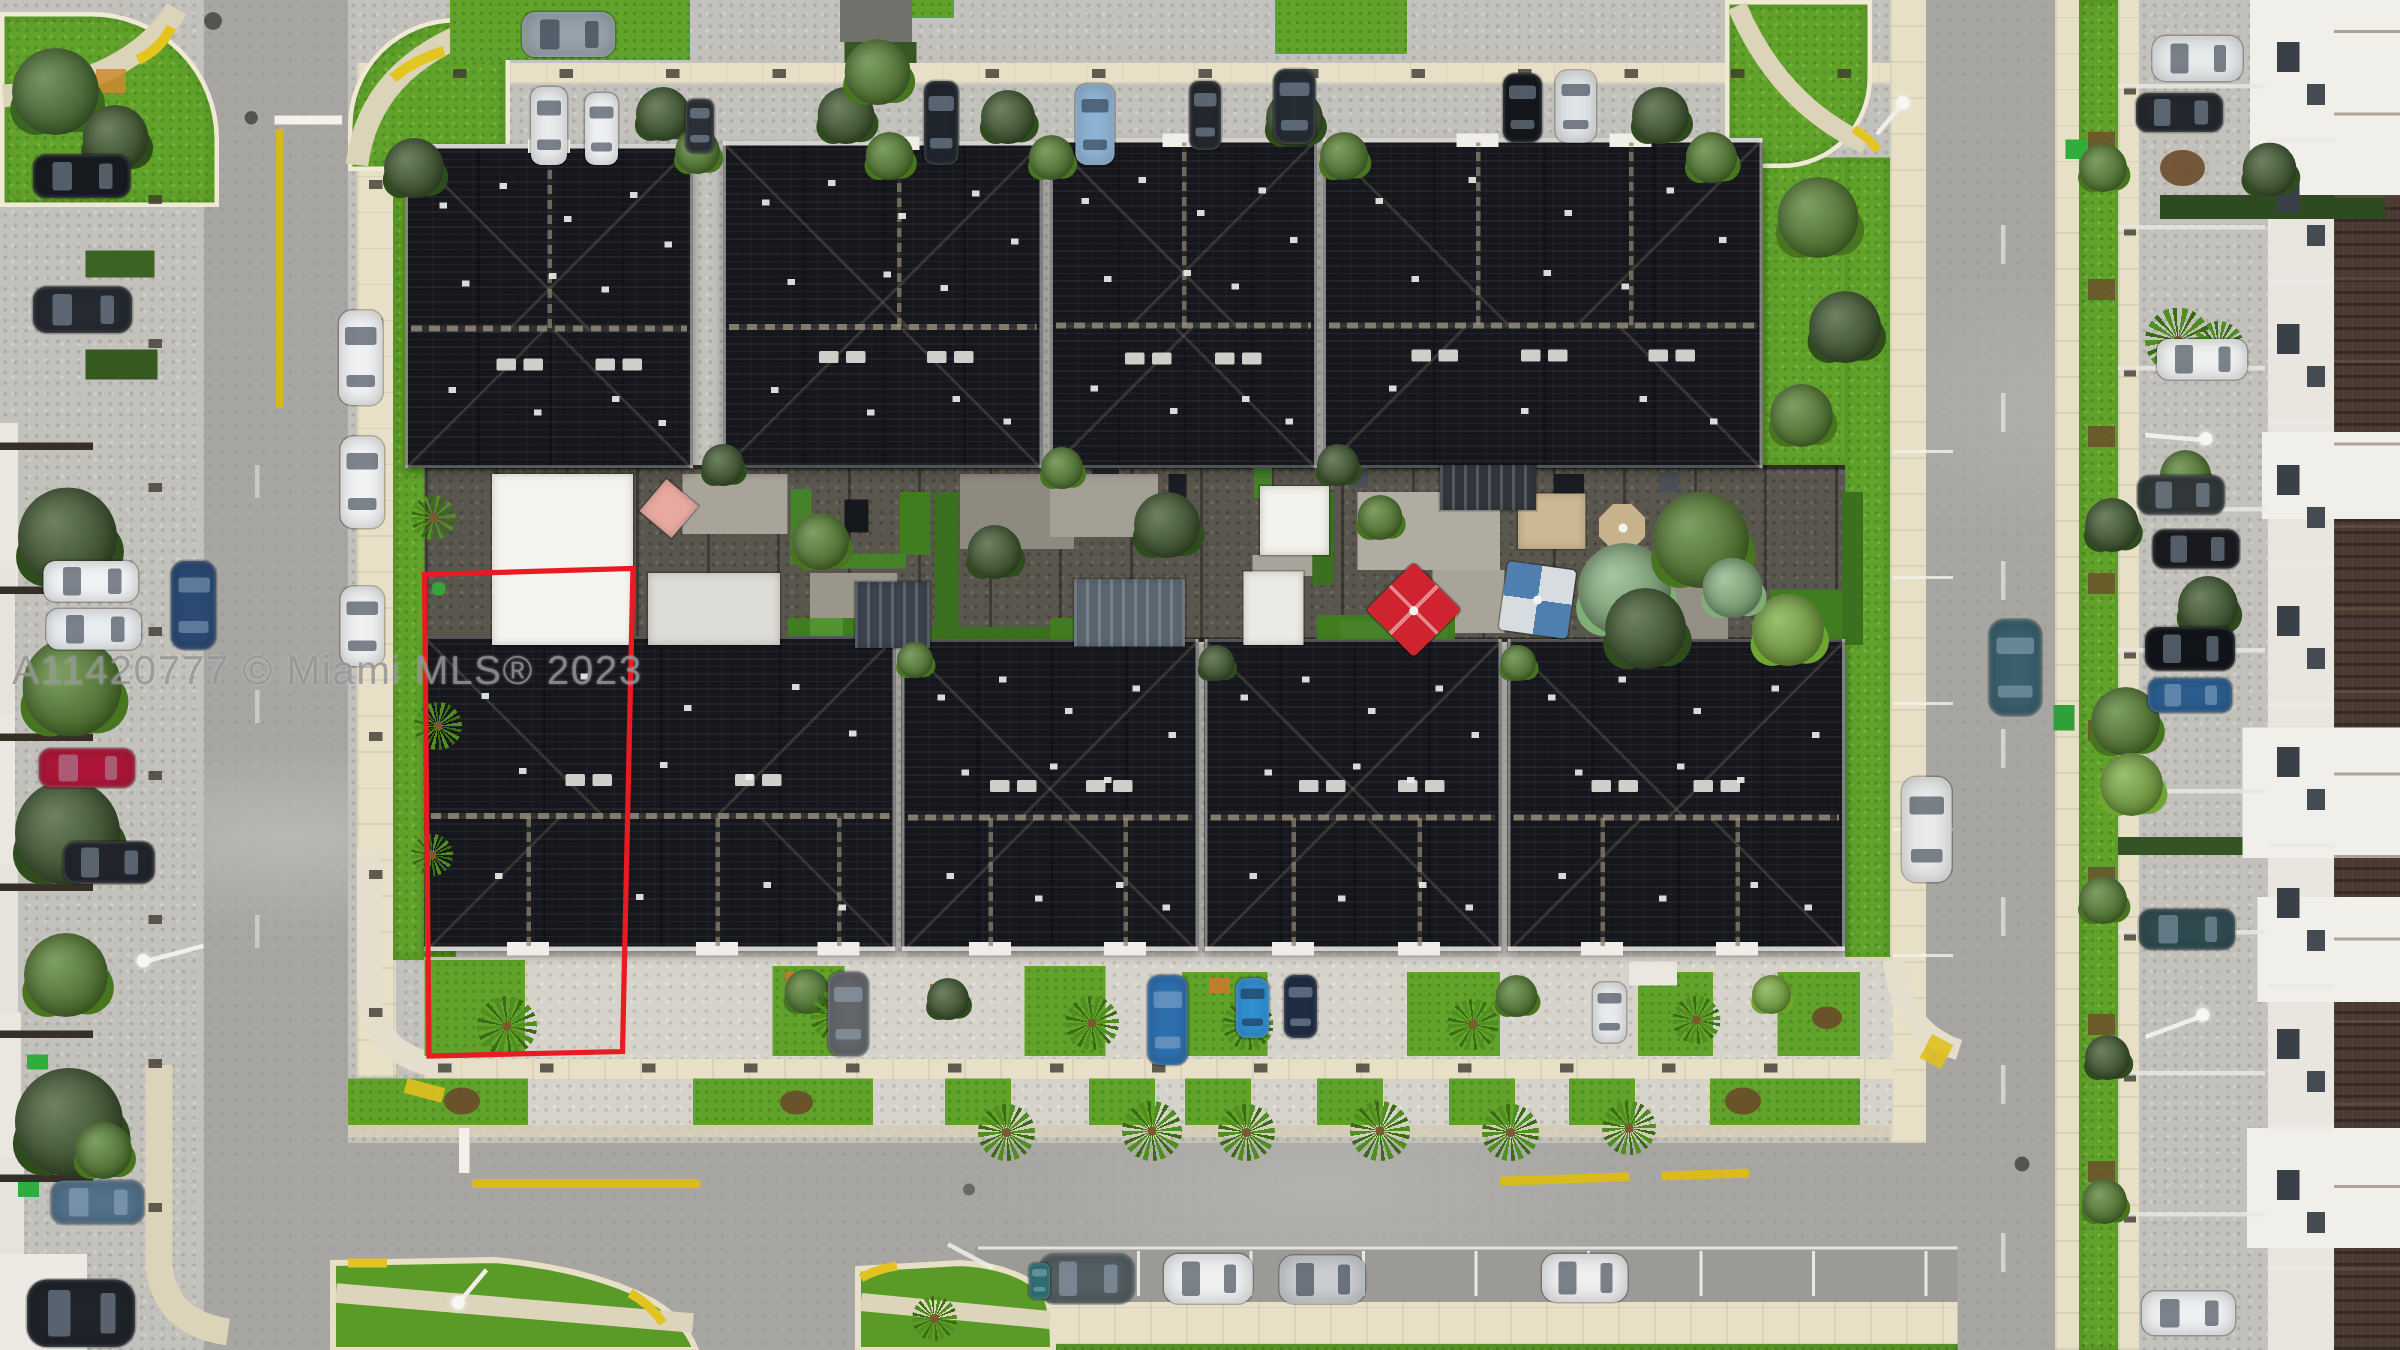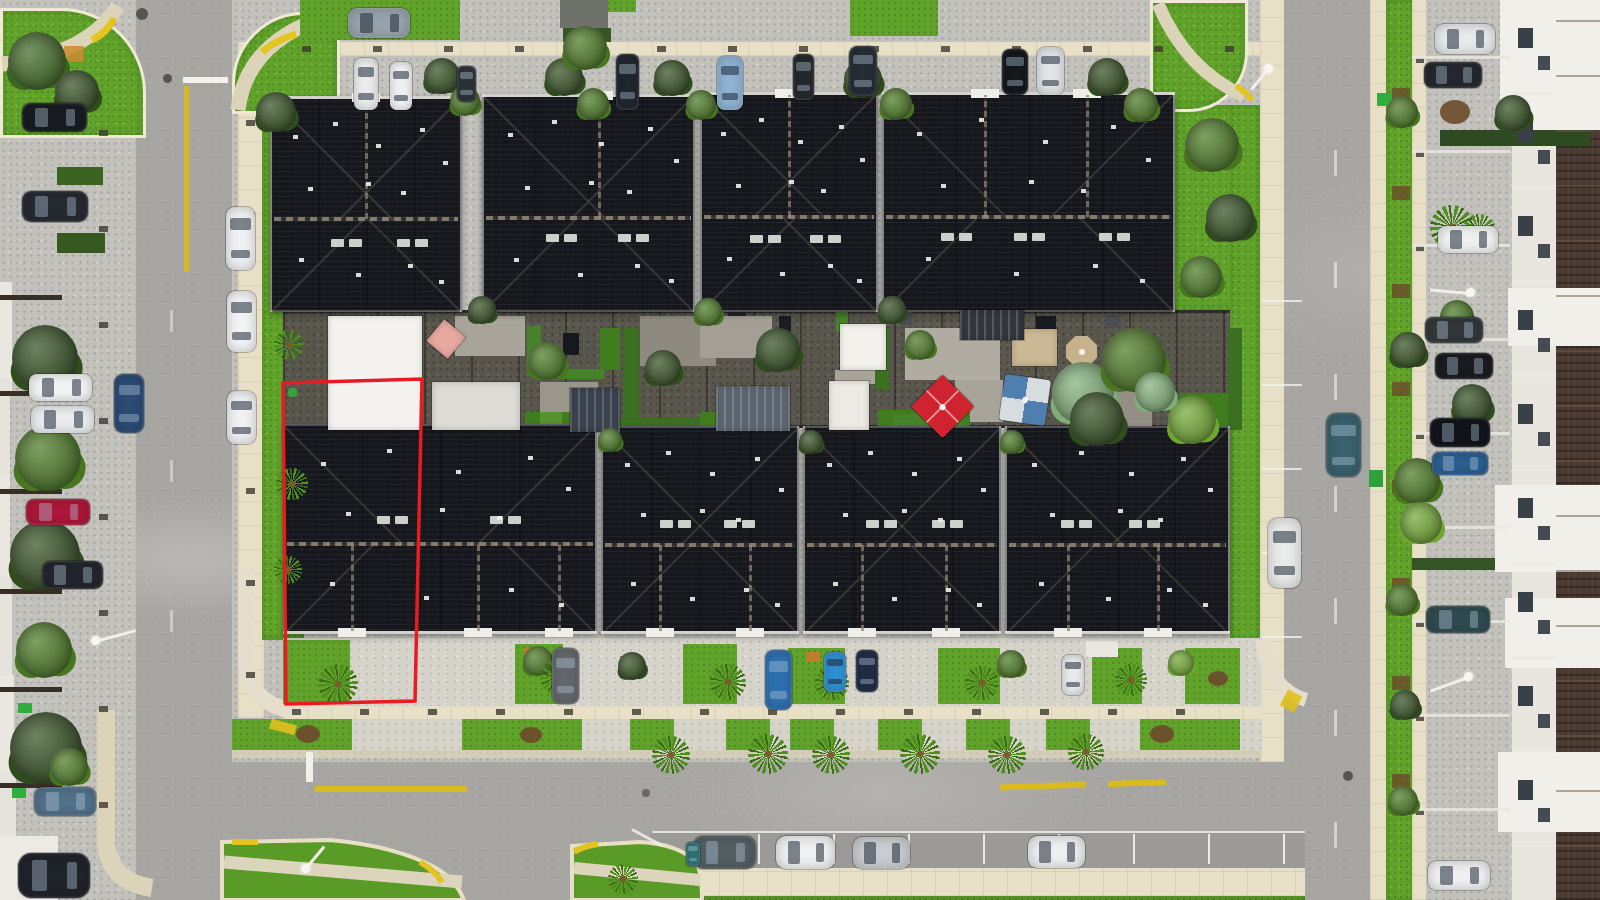--- a/index.html
+++ b/index.html
@@ -897,13 +897,14 @@
       <div class="abs" style="left: 305px; top: 868px; width: 30px; height: 3px; background: rgb(240, 239, 233); transform-origin: left center; transform: rotate(-50deg);"></div>
       <div class="abs" style="left: 301px; top: 864px; width: 9px; height: 9px; background: rgb(247, 246, 241); border-radius: 50%; box-shadow: rgba(255, 255, 255, 0.8) 0px 0px 4px;"></div>
       <div class="abs" style="left: 1468px; top: 676px; width: 40px; height: 3px; background: rgb(240, 239, 233); transform-origin: left center; transform: rotate(160deg);"></div>
       <div class="abs" style="left: 1464px; top: 672px; width: 9px; height: 9px; background: rgb(247, 246, 241); border-radius: 50%; box-shadow: rgba(255, 255, 255, 0.8) 0px 0px 4px;"></div>
     </div>
 
   <svg id="outline-svg" class="abs" style="left:0;top:0" width="1600" height="900">
     <polygon fill="none" stroke="#e81b22" stroke-width="3.5" points="283,383 422,379 415,701 286,704"></polygon>
   </svg>
 
+  <div id="watermark" class="abs">A11420777 © Miami MLS® 2023</div>
 </div>
 
 </body></html>

